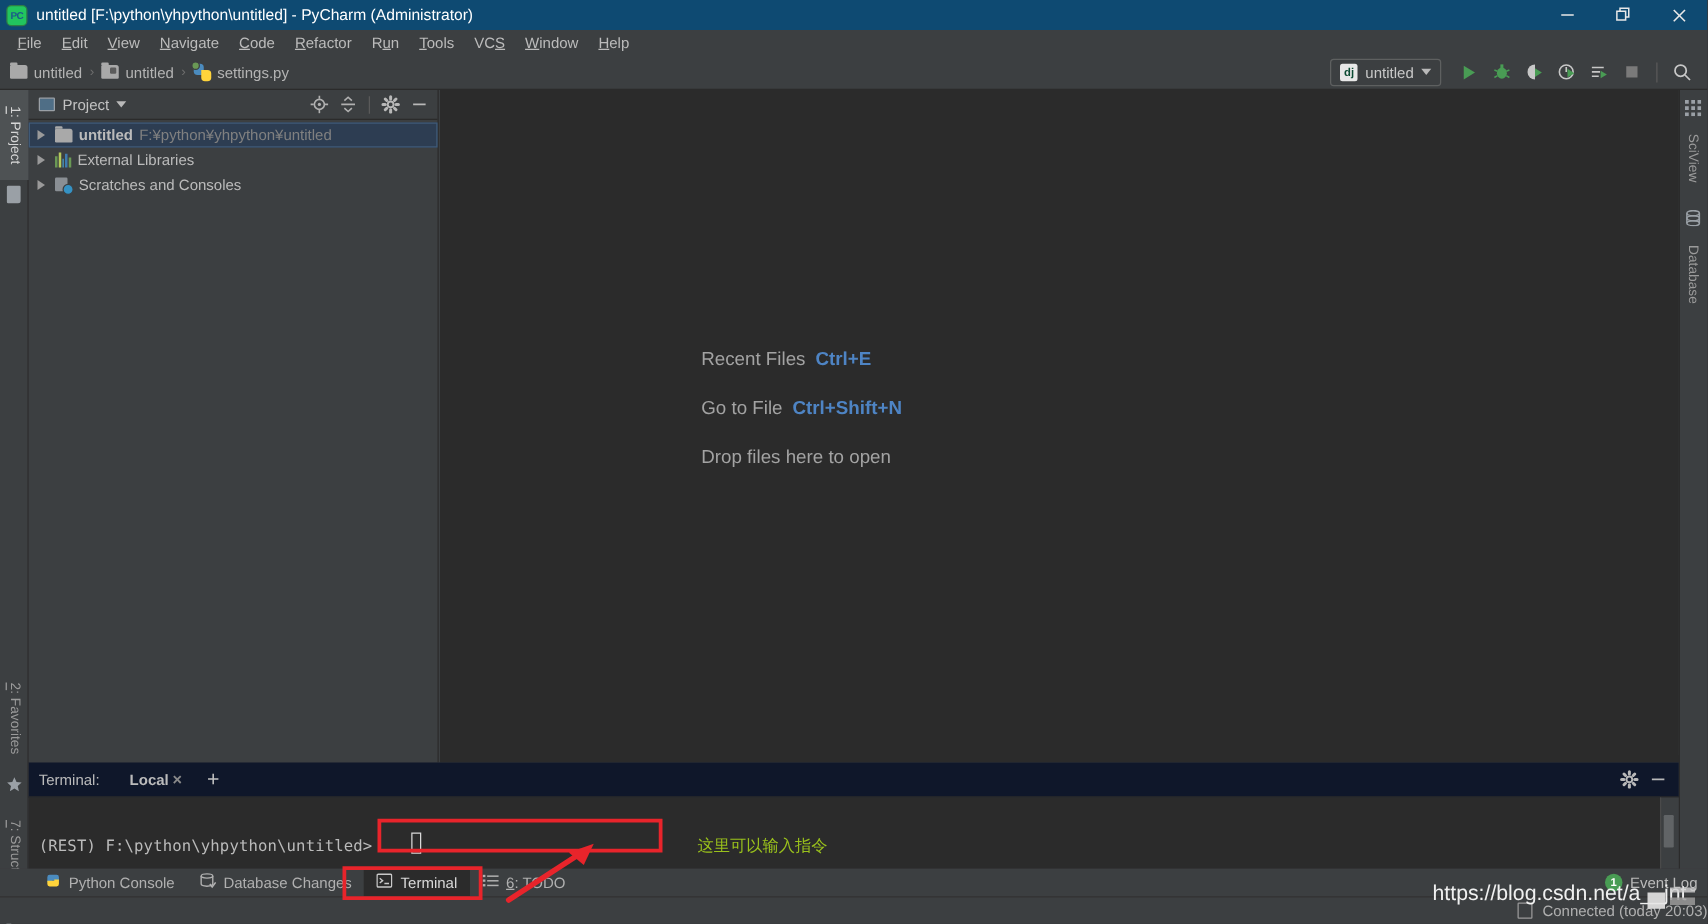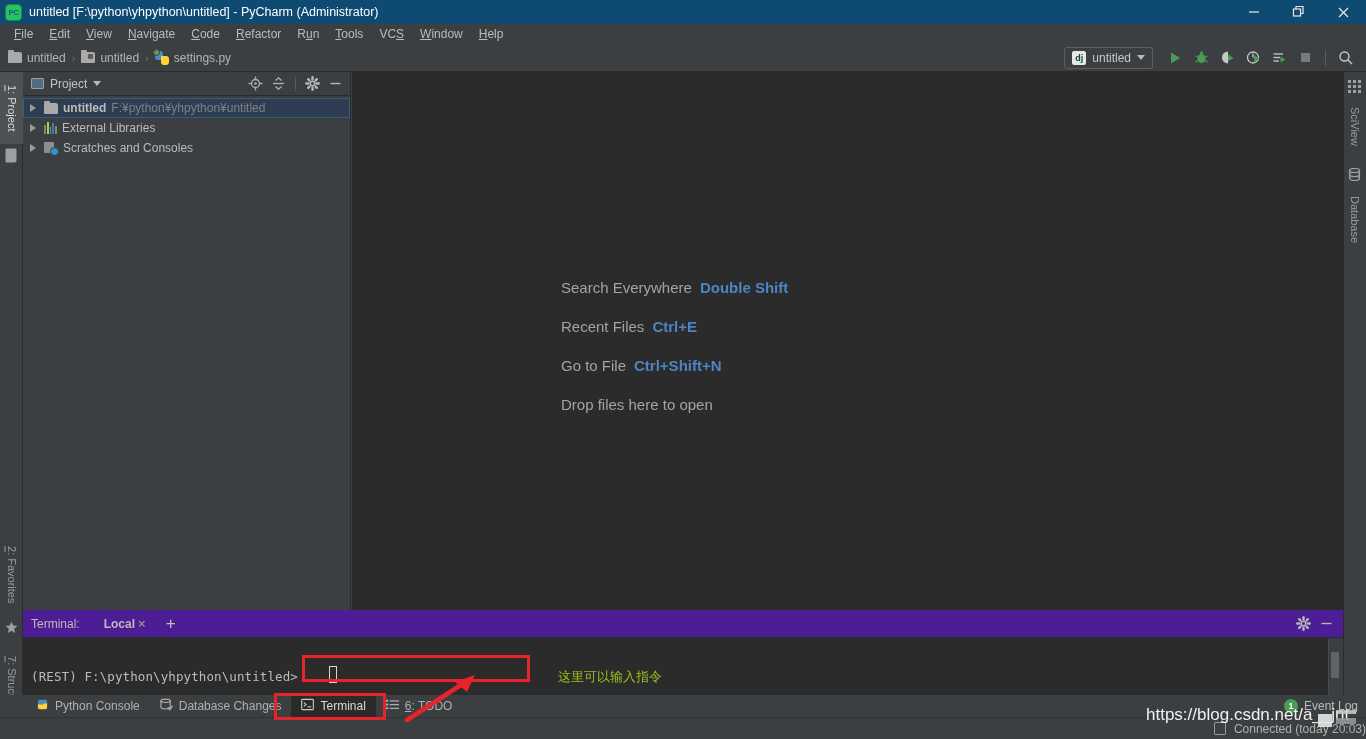--- a/index.html
+++ b/index.html
@@ -156,21 +156,21 @@
   .wrow { height: 39px; display: flex; align-items: center; font-size: 15px; color: #a3a3a3; }
   .wrow .key { color: #4e84c4; font-weight: bold; margin-left: 8px; }
 
   
   .term-panel {
     position: absolute; left: 23px; top: 610px; width: 1320px; height: 85px;
     background: #3c3f41;
   }
   .term-tabs {
     height: 28px; display: flex; align-items: center; padding-left: 8px;
-    border-bottom: 1px solid #2b2b2b; background: #4c1d95;
+    border-bottom: 1px solid #2b2b2b; background: #0f172a;
   }
   .term-label { color: #bbbbbb; font-size: 12px; margin-right: 18px; }
   .term-tab {
     display: flex; align-items: center; gap: 3px; padding: 0 6px;
     color: #bbbbbb; font-size: 12px; height: 26px; font-weight: bold;
   }
   .term-x { color: #8a8a8a; font-size: 13px; }
   .term-plus { margin-left: 14px; color: #c0c0c0; font-size: 17px; line-height: 1; }
   .term-right { margin-left: auto; display: flex; align-items: center; gap: 2px; padding-right: 6px; }
 
@@ -517,24 +517,20 @@
             <span class="cl"></span>
         </span>
         <span>Scratches and Consoles</span>
       </div>
     </div>
   </div>
 
   <div class="editor">
     <div class="welcome">
       <div class="wrow">
-        <span>Search Everywhere</span>
-        <span class="key">Double Shift</span>
-      </div>
-      <div class="wrow">
         <span>Recent Files</span>
         <span class="key">Ctrl+E</span>
       </div>
       <div class="wrow">
         <span>Go to File</span>
         <span class="key">Ctrl+Shift+N</span>
       </div>
       <div class="wrow">
         <span>Drop files here to open</span>
       </div>

